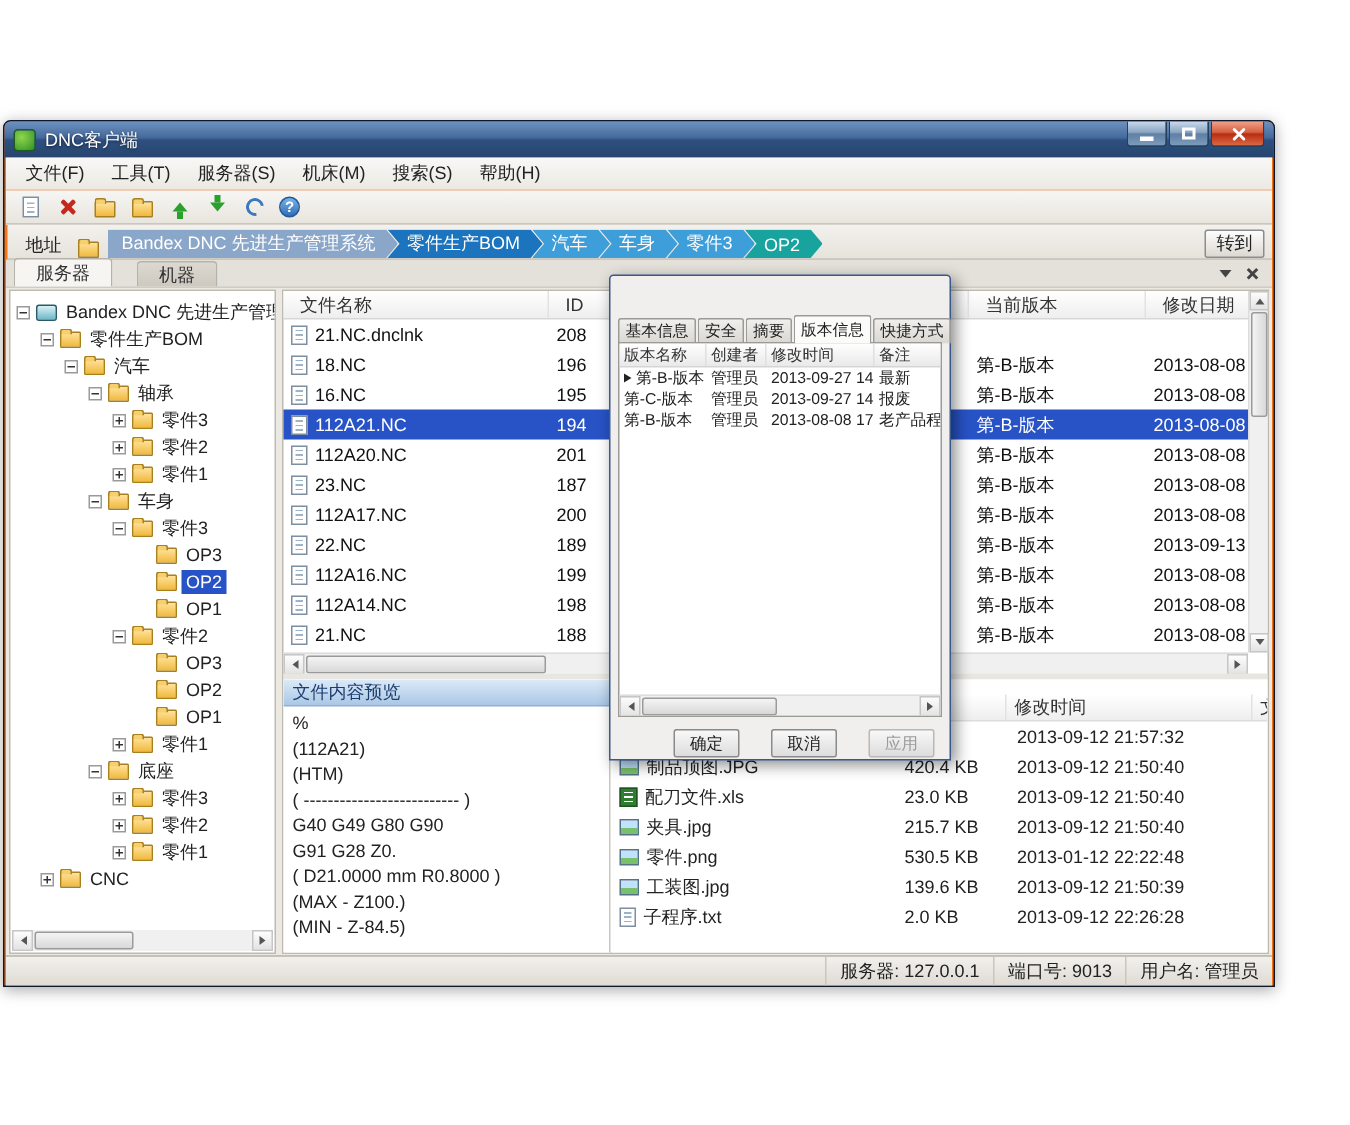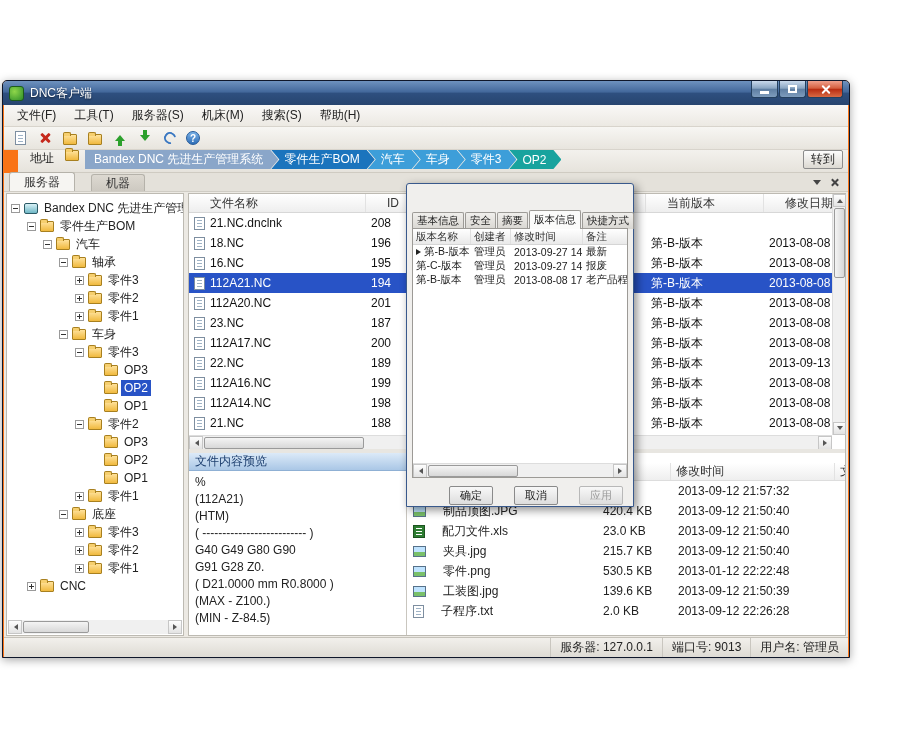--- a/index.html
+++ b/index.html
@@ -32,21 +32,21 @@
 .i-x::before{transform:rotate(45deg)}.i-x::after{transform:rotate(-45deg)}
 .i-folder{width:14px;height:11px;background:linear-gradient(#ffe29b,#f0b93e);border:1px solid #a8801f;border-radius:1px;position:relative;margin-top:2px}
 .i-folder::before{content:"";position:absolute;top:-3px;left:-1px;width:6px;height:3px;background:#f6cf6f;border:1px solid #a8801f;border-bottom:none;border-radius:2px 2px 0 0}
 .i-up{width:0;height:0;border:5px solid transparent;border-bottom:6px solid #2ca02c;position:relative;margin-bottom:5px}
 .i-up::after{content:"";position:absolute;left:-2px;top:6px;width:4px;height:5px;background:#2ca02c}
 .i-down{width:0;height:0;border:5px solid transparent;border-top:6px solid #2ca02c;position:relative;margin-top:5px}
 .i-down::after{content:"";position:absolute;left:-2px;bottom:6px;width:4px;height:5px;background:#2ca02c}
 .i-refresh{width:12px;height:12px;border:2px solid #3a78c2;border-radius:50%;border-right-color:transparent;transform:rotate(35deg)}
 .i-help{width:14px;height:14px;border-radius:50%;background:linear-gradient(#7ab2e8,#2f6fb8);color:#fff;font-size:10px;font-weight:bold;display:flex;align-items:center;justify-content:center;border:1px solid #245a99}
 
-.addrbar{position:absolute;left:15px;right:1px;top:69px;height:23px;background:linear-gradient(#f3f1ed,#e6e3dc);border-bottom:1px solid #cfcbc2;display:flex;align-items:flex-start;padding:0 5px}
+.addrbar{position:absolute;left:2px;right:1px;top:69px;height:23px;background:linear-gradient(#f3f1ed,#e6e3dc);border-bottom:1px solid #cfcbc2;display:flex;align-items:flex-end;padding:0 5px}
 .addr-label{padding:0 7px}
 .crumbs{flex:1;display:flex;align-items:center;height:19px;margin:0 6px;overflow:hidden}
 .crumb{height:19px;display:flex;align-items:center;color:#fff;padding:0 15px 0 13px;margin-left:-7px;clip-path:polygon(0 0,calc(100% - 8px) 0,100% 50%,calc(100% - 8px) 100%,0 100%,8px 50%);white-space:nowrap}
 .crumb.first{clip-path:polygon(0 0,calc(100% - 8px) 0,100% 50%,calc(100% - 8px) 100%,0 100%);margin-left:0;padding-left:9px}
 .cb0{background:#8aa6c9}.cb1{background:#1b74bd}.cb2{background:#3d9ed9}.cb3{background:#3d9ed9}.cb4{background:#3d9ed9}.cb5{background:#18a39e}
 .go-btn{width:40px;height:19px;border:1px solid #8c8c8c;border-radius:2px;background:linear-gradient(#fdfdfd,#dcd9d2);display:flex;align-items:center;justify-content:center;flex:none}
 
 .tabrow{position:absolute;left:1px;right:1px;top:92px;height:19px;background:#e4e1da;display:flex;align-items:flex-end;padding-left:5px;border-bottom:1px solid #cfccc4}
 .vtab{height:17px;padding:0 14px;display:flex;align-items:center;border:1px solid #b5b2aa;border-bottom:none;border-radius:3px 3px 0 0;background:linear-gradient(#ddd9d1,#cdc9c1);margin-right:16px;color:#333}
 .vtab.active{background:#f6f5f2;height:19px}
@@ -78,21 +78,21 @@
 .sb-fill{flex:1}
 .tri{width:0;height:0;border:3px solid transparent;flex:none}
 .tri.up{border-bottom:4px solid #555;margin-top:-2px}
 .tri.down{border-top:4px solid #555;margin-top:2px}
 .tri.left{border-right:4px solid #555;margin-left:-2px}
 .tri.right{border-left:4px solid #555;margin-right:-2px}
 
 
 .main{position:absolute;left:184px;right:2px;top:1px;bottom:1px;background:#fff;border:1px solid #bdbab2}
 .lv-head{position:absolute;left:0;right:13px;top:0;height:19px;display:flex;background:linear-gradient(#fff,#eee);border-bottom:1px solid #d7d7d7;color:#333}
-.lh{padding:2px 21px;border-right:1px solid #e2e2e2;display:flex;align-items:center;white-space:nowrap;overflow:hidden}
+.lh{padding:2px 11px;border-right:1px solid #e2e2e2;display:flex;align-items:center;white-space:nowrap;overflow:hidden}
 .h-name{width:177px}.h-id{width:52px}.h-gap{width:228px}.h-ver{width:118px}.h-date{flex:1;border-right:none}
 .lv-rows{position:absolute;left:0;right:13px;top:19px}
 .flrow{display:flex;align-items:center;height:20px;color:#111}
 .flrow.sel{background:#2853c6;color:#fff}
 .cell{padding:0 5px;white-space:nowrap;overflow:hidden}
 .c-name{width:177px;display:flex;align-items:center;gap:5px}
 .c-id{width:52px}.c-gap{width:228px}.c-ver{width:118px}.c-date{flex:1}
 .f-page{width:11px;height:13px;background:#fff;border:1px solid #7d8ea0;position:relative;flex:none}
 .f-page::before{content:"";position:absolute;left:2px;top:2px;right:2px;height:8px;background:repeating-linear-gradient(to bottom,#9fb3c6 0 1px,transparent 1px 3px)}
 .vscroll{position:absolute;right:0;top:0;width:13px;height:241px;background:#f0f0f0;border-left:1px solid #ddd;display:flex;flex-direction:column}
@@ -106,21 +106,21 @@
 .pv-head{height:18px;background:linear-gradient(#dceaf8,#aac7e6);border-bottom:1px solid #8fb0d4;color:#1c3e6e;display:flex;align-items:center;padding-left:6px}
 .pv-body{padding:3px 6px;line-height:17px;white-space:nowrap}
 
 
 .attach{position:absolute;left:219px;right:0;top:259px;bottom:0;background:#fff;overflow:hidden}
 .at-head{position:absolute;left:0;right:0;top:10px;height:18px;display:flex;background:linear-gradient(#fff,#eee);border-bottom:1px solid #ddd;color:#333}
 .ah{padding:1px 5px;border-right:1px solid #e2e2e2;white-space:nowrap;overflow:hidden;display:flex;align-items:center}
 .ah-name{width:195px}.ah-size{width:70px}.ah-time{width:165px}.ah-file{flex:1;border-right:none}
 .at-rows{position:absolute;left:0;right:0;top:28px}
 .atrow{display:flex;height:20px;align-items:center}
-.a-name{width:195px;display:flex;gap:17px;padding-left:5px;align-items:center;white-space:nowrap;overflow:hidden}
+.a-name{width:195px;display:flex;gap:5px;padding-left:5px;align-items:center;white-space:nowrap;overflow:hidden}
 .a-size{width:70px;text-align:left;padding-right:8px;white-space:nowrap}
 .a-time{width:165px;padding-left:5px;white-space:nowrap}
 .imgic{width:13px;height:11px;border:1px solid #56718a;background:linear-gradient(#bfe3ff 0 55%,#79c06a 55% 100%);flex:none}
 .xlsic{width:12px;height:13px;background:#2e7d32;border:1px solid #1d5420;position:relative;flex:none}
 .xlsic::before{content:"";position:absolute;left:2px;right:2px;top:2px;bottom:2px;background:repeating-linear-gradient(#fff 0 1px,transparent 1px 3px)}
 .txtic{width:11px;height:13px;background:#fff;border:1px solid #7d8ea0;position:relative;flex:none}
 .txtic::before{content:"";position:absolute;left:2px;top:2px;right:2px;height:8px;background:repeating-linear-gradient(to bottom,#9fb3c6 0 1px,transparent 1px 3px)}
 
 
 .dialog{position:absolute;left:403px;top:102px;width:228px;height:324px;background:#f0efed;border:1px solid #39598c;border-radius:3px 3px 0 0;box-shadow:3px 3px 10px rgba(0,0,0,.45);z-index:50}

